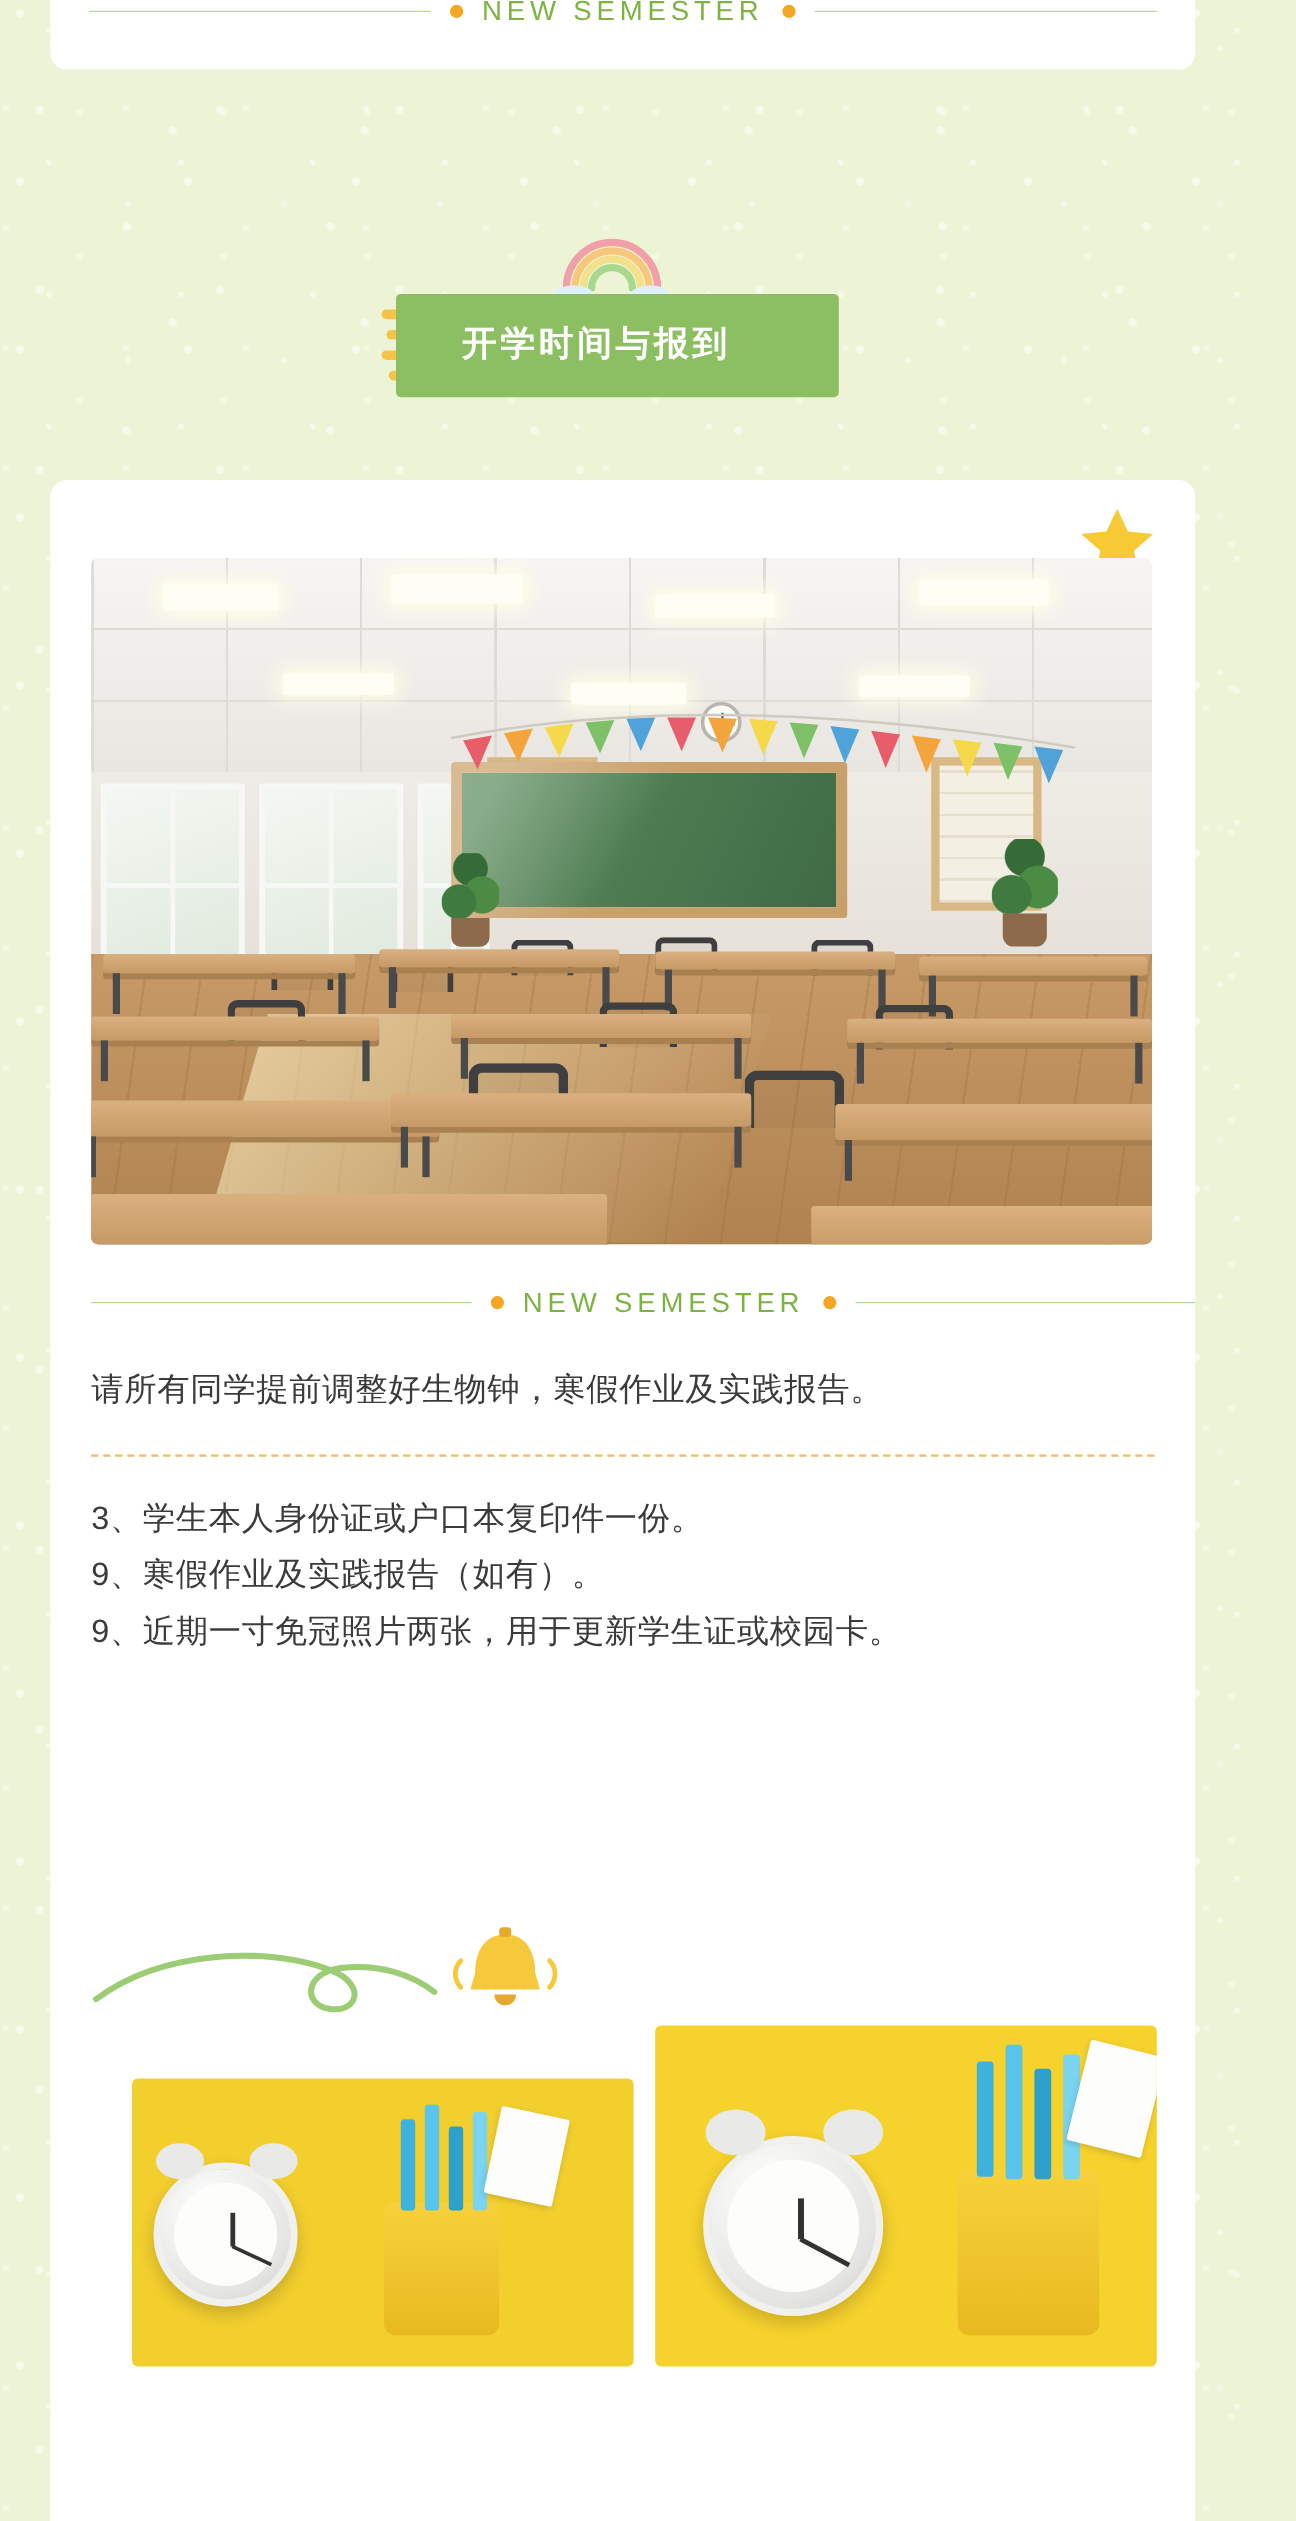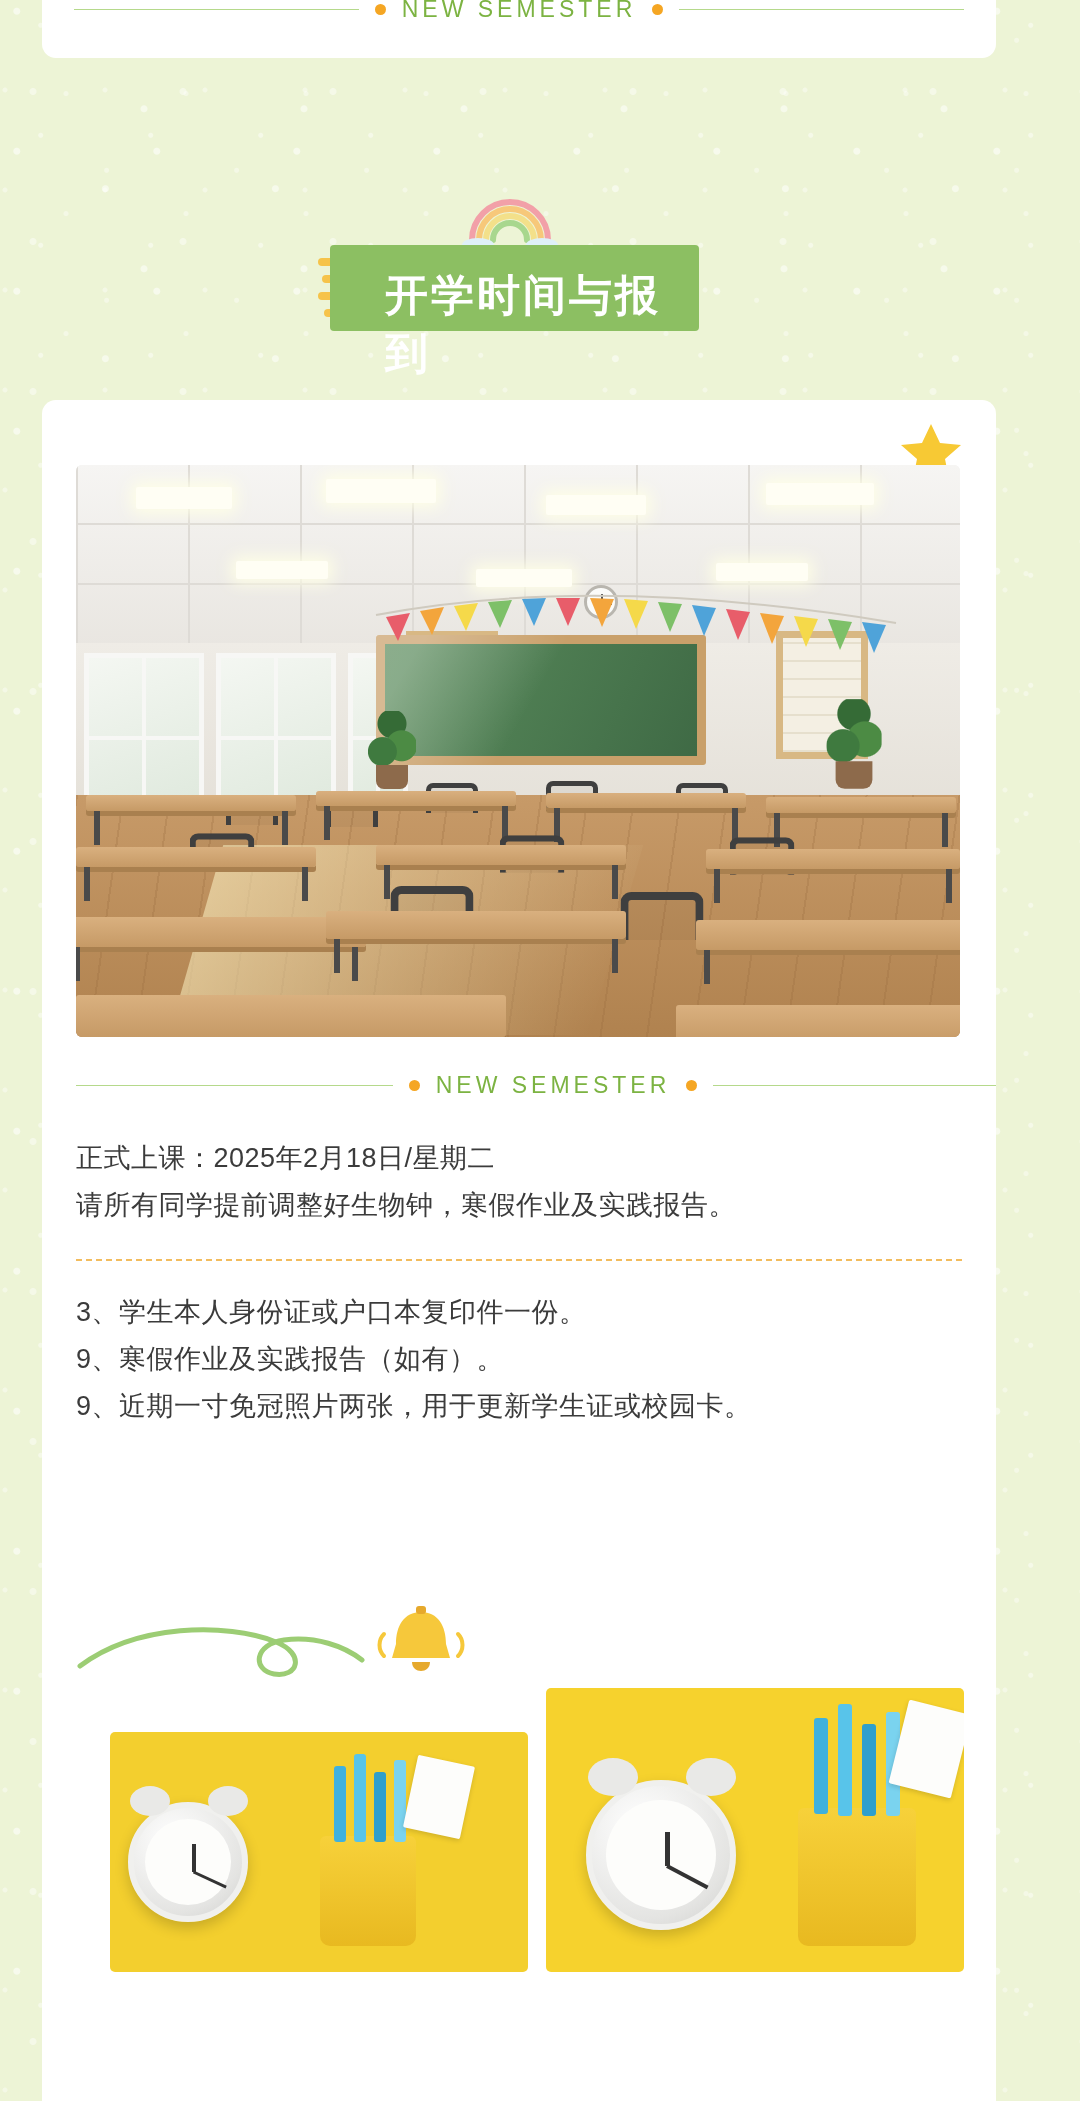--- a/index.html
+++ b/index.html
@@ -87,21 +87,21 @@
     width: 369px;
     height: 86px;
     background: #8cbf62;
     border-radius: 4px;
   }
   .head-band .title {
     position: absolute;
     left: 55px;
     top: 22px;
     color: #ffffff;
-    font-size: 43px;
+    font-size: 29px;
     letter-spacing: 3px;
     font-weight: bold;
   }
   .band-bars {
     position: absolute;
     left: 318px;
     top: 78px;
     width: 36px;
     height: 62px;
   }
@@ -482,21 +482,20 @@
 
   <div class="card-divider divider-label">
     <span class="line"></span>
     <span class="dot"></span>
     <span class="txt">NEW SEMESTER</span>
     <span class="dot"></span>
     <span class="line"></span>
   </div>
 
   <div class="text-block">
-    <p>正式上课：2025年2月18日/星期二</p>
     <p>请所有同学提前调整好生物钟，寒假作业及实践报告。</p>
 
     <div class="dashed"></div>
 
     <p>3、学生本人身份证或户口本复印件一份。</p>
     <p>9、寒假作业及实践报告（如有）。</p>
     <p>9、近期一寸免冠照片两张，用于更新学生证或校园卡。</p>
   </div>
 
   <div class="bottom-row">

